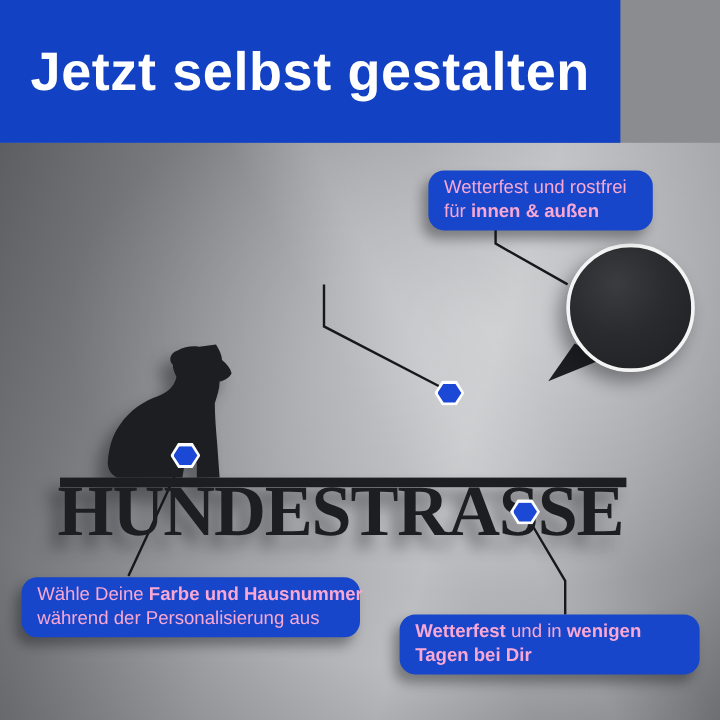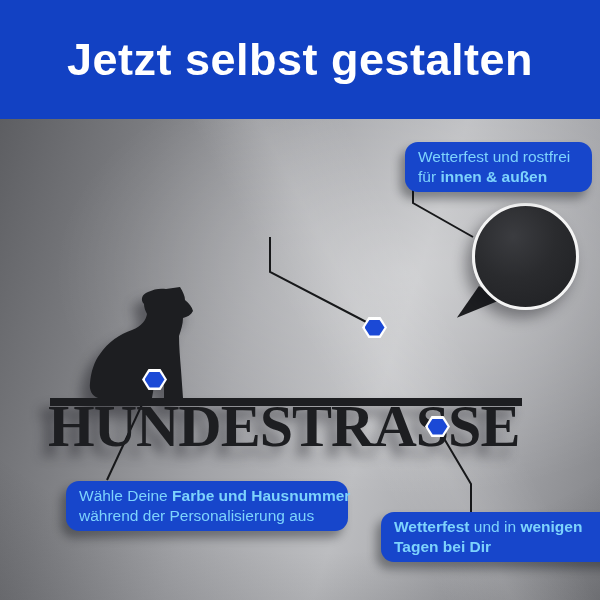--- a/index.html
+++ b/index.html
@@ -12,21 +12,21 @@
   .wall{
     position:absolute;left:0;top:119px;width:600px;height:481px;
     background:
       radial-gradient(95% 75% at 68% 32%, rgba(255,255,255,.30), rgba(255,255,255,0) 62%),
       linear-gradient(62deg, rgba(255,255,255,0) 52%, rgba(255,255,255,.11) 60%, rgba(255,255,255,0) 70%),
       radial-gradient(140% 115% at 52% 35%, rgba(0,0,0,0) 48%, rgba(10,11,15,.47) 100%),
       linear-gradient(108deg,#5d5e62 0%,#7e7f83 22%,#a2a3a7 42%,#bcbdc0 62%,#a0a1a5 82%,#818286 100%);
   }
   
   .banner{
-    position:absolute;left:0;top:0;width:600px;height:119px;
+    position:absolute;left:0;top:0;width:517px;height:119px;
     background:#1241c3;display:flex;align-items:center;justify-content:center;
   }
   .banner-title{
     color:#ffffff;font-size:45px;font-weight:700;letter-spacing:.5px;
   }
   
   .sign{
     position:absolute;left:0;top:12px;width:492px;height:600px;pointer-events:none;
     filter:drop-shadow(-9px 10px 6px rgba(22,23,28,.45));
   }
@@ -64,23 +64,22 @@
     background:#ffffff;
   }
   .hex::after{
     content:"";position:absolute;inset:2.5px;
     clip-path:polygon(26% 0,74% 0,100% 50%,74% 100%,26% 100%,0 50%);
     background:#1b49d6;
   }
   
   .callout{
     position:absolute;background:#1746cb;border-radius:13px;
-    padding:5px 13px 6px 13px;color:#7dd3fc;
+    padding:5px 13px 6px 13px;color:#f9a8d4;
     box-shadow:-5px 7px 10px rgba(14,16,22,.38);
-    margin-left:48px;
   }
   .callout-line{font-size:15.5px;line-height:19.5px;font-weight:400;white-space:pre;}
   .callout-line .b{font-weight:700;}
 </style>
 </head>
 <body>
 
 <div class="stage">
 
   <div class="wall"></div>

